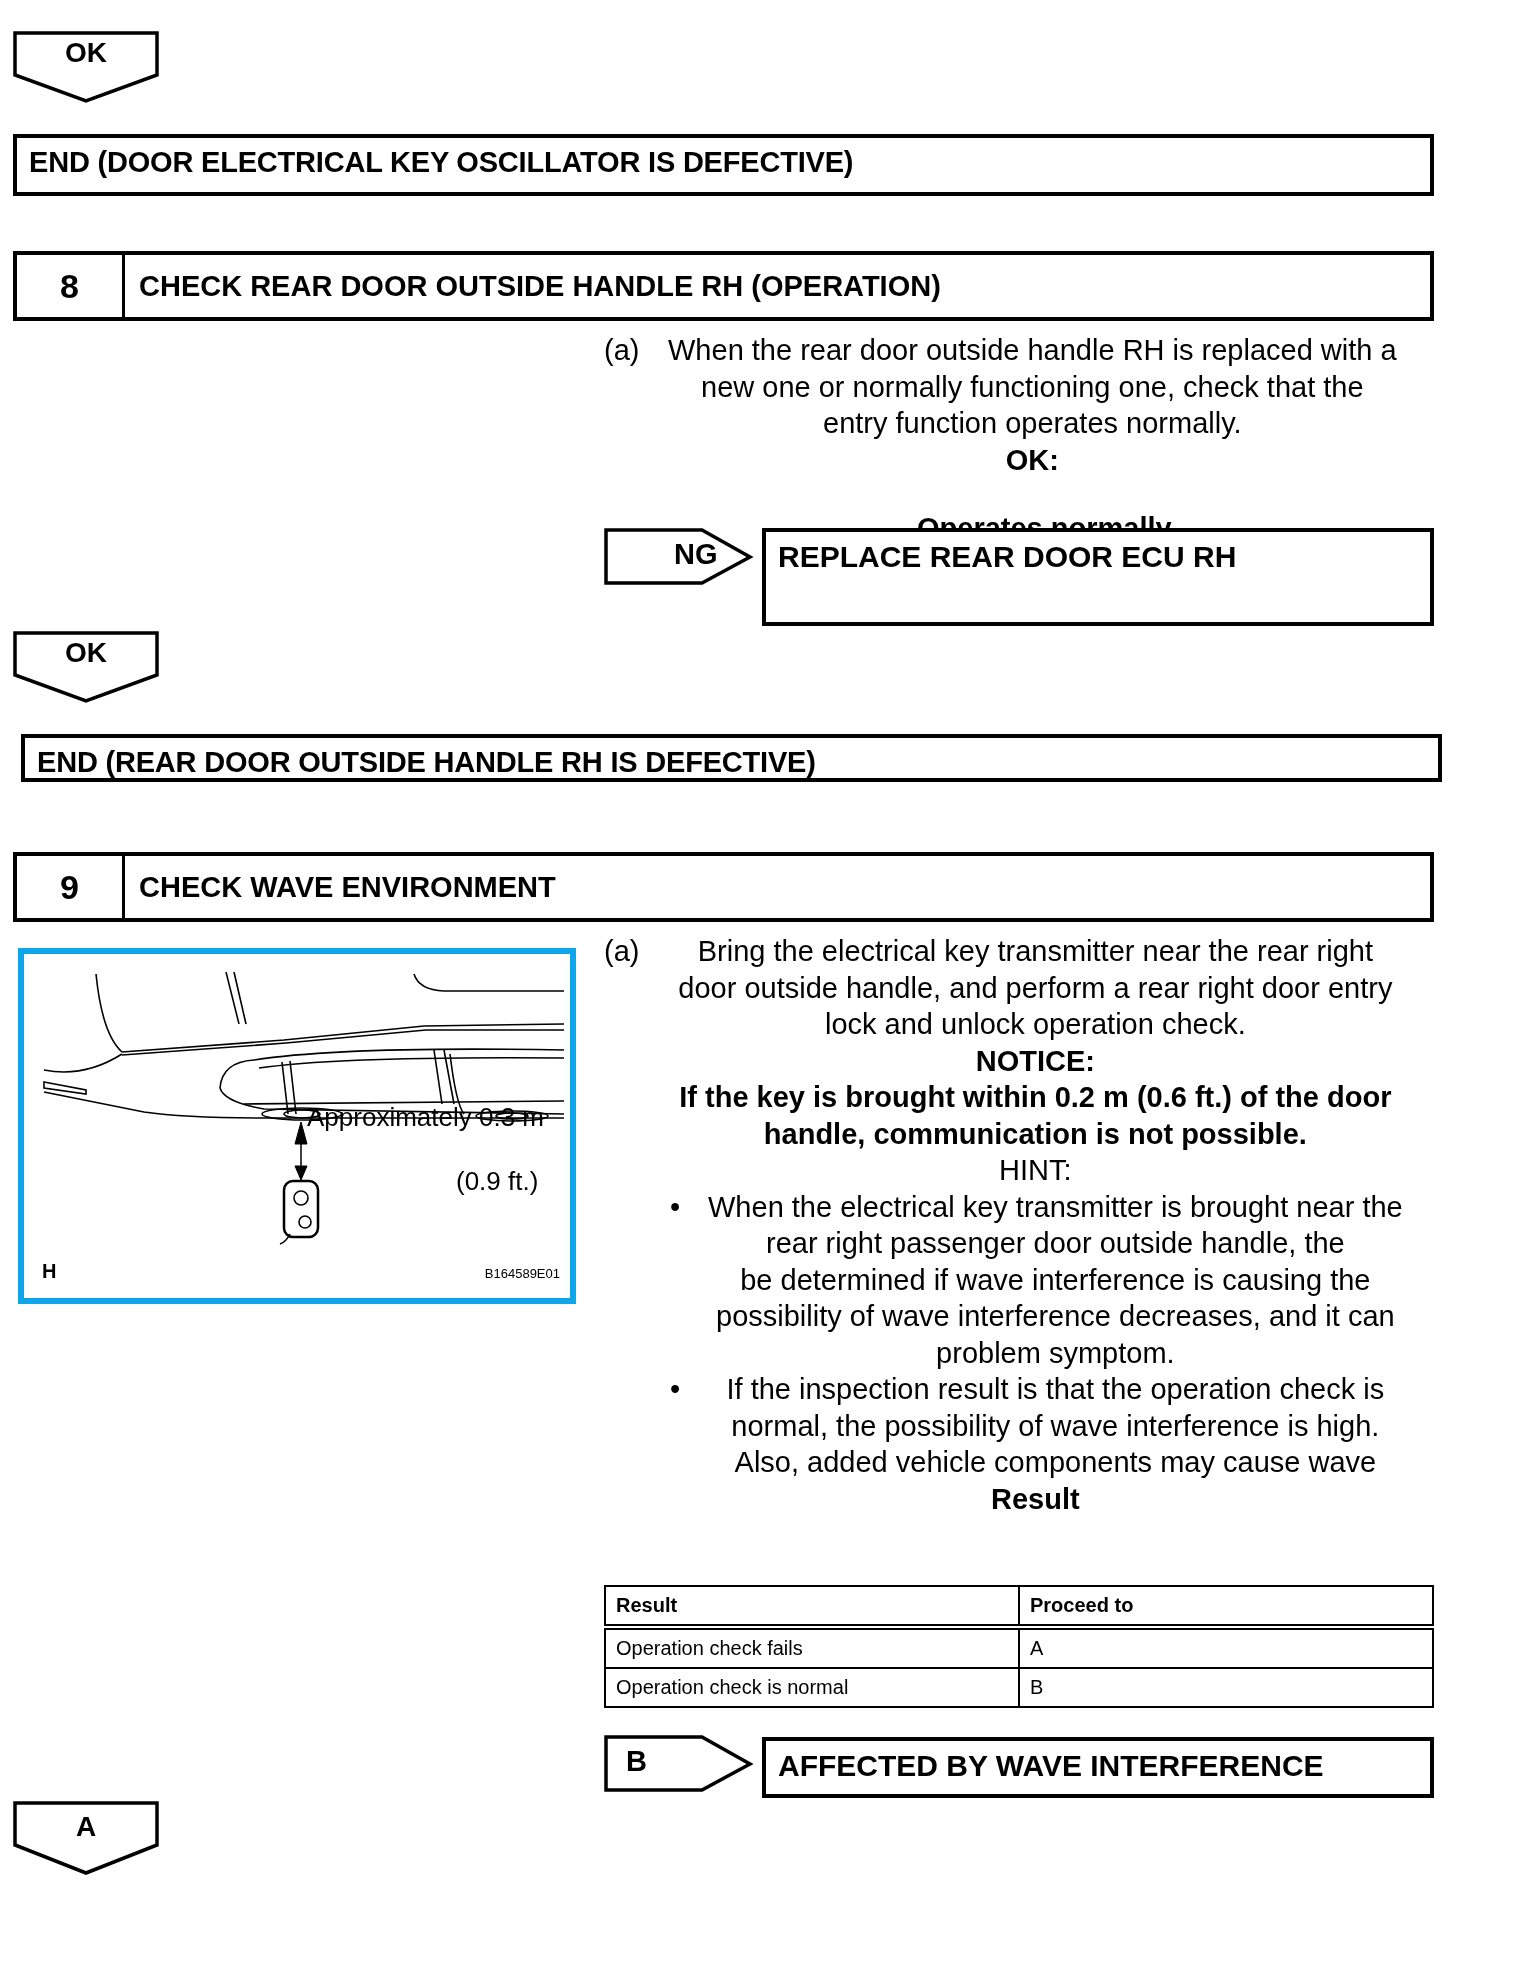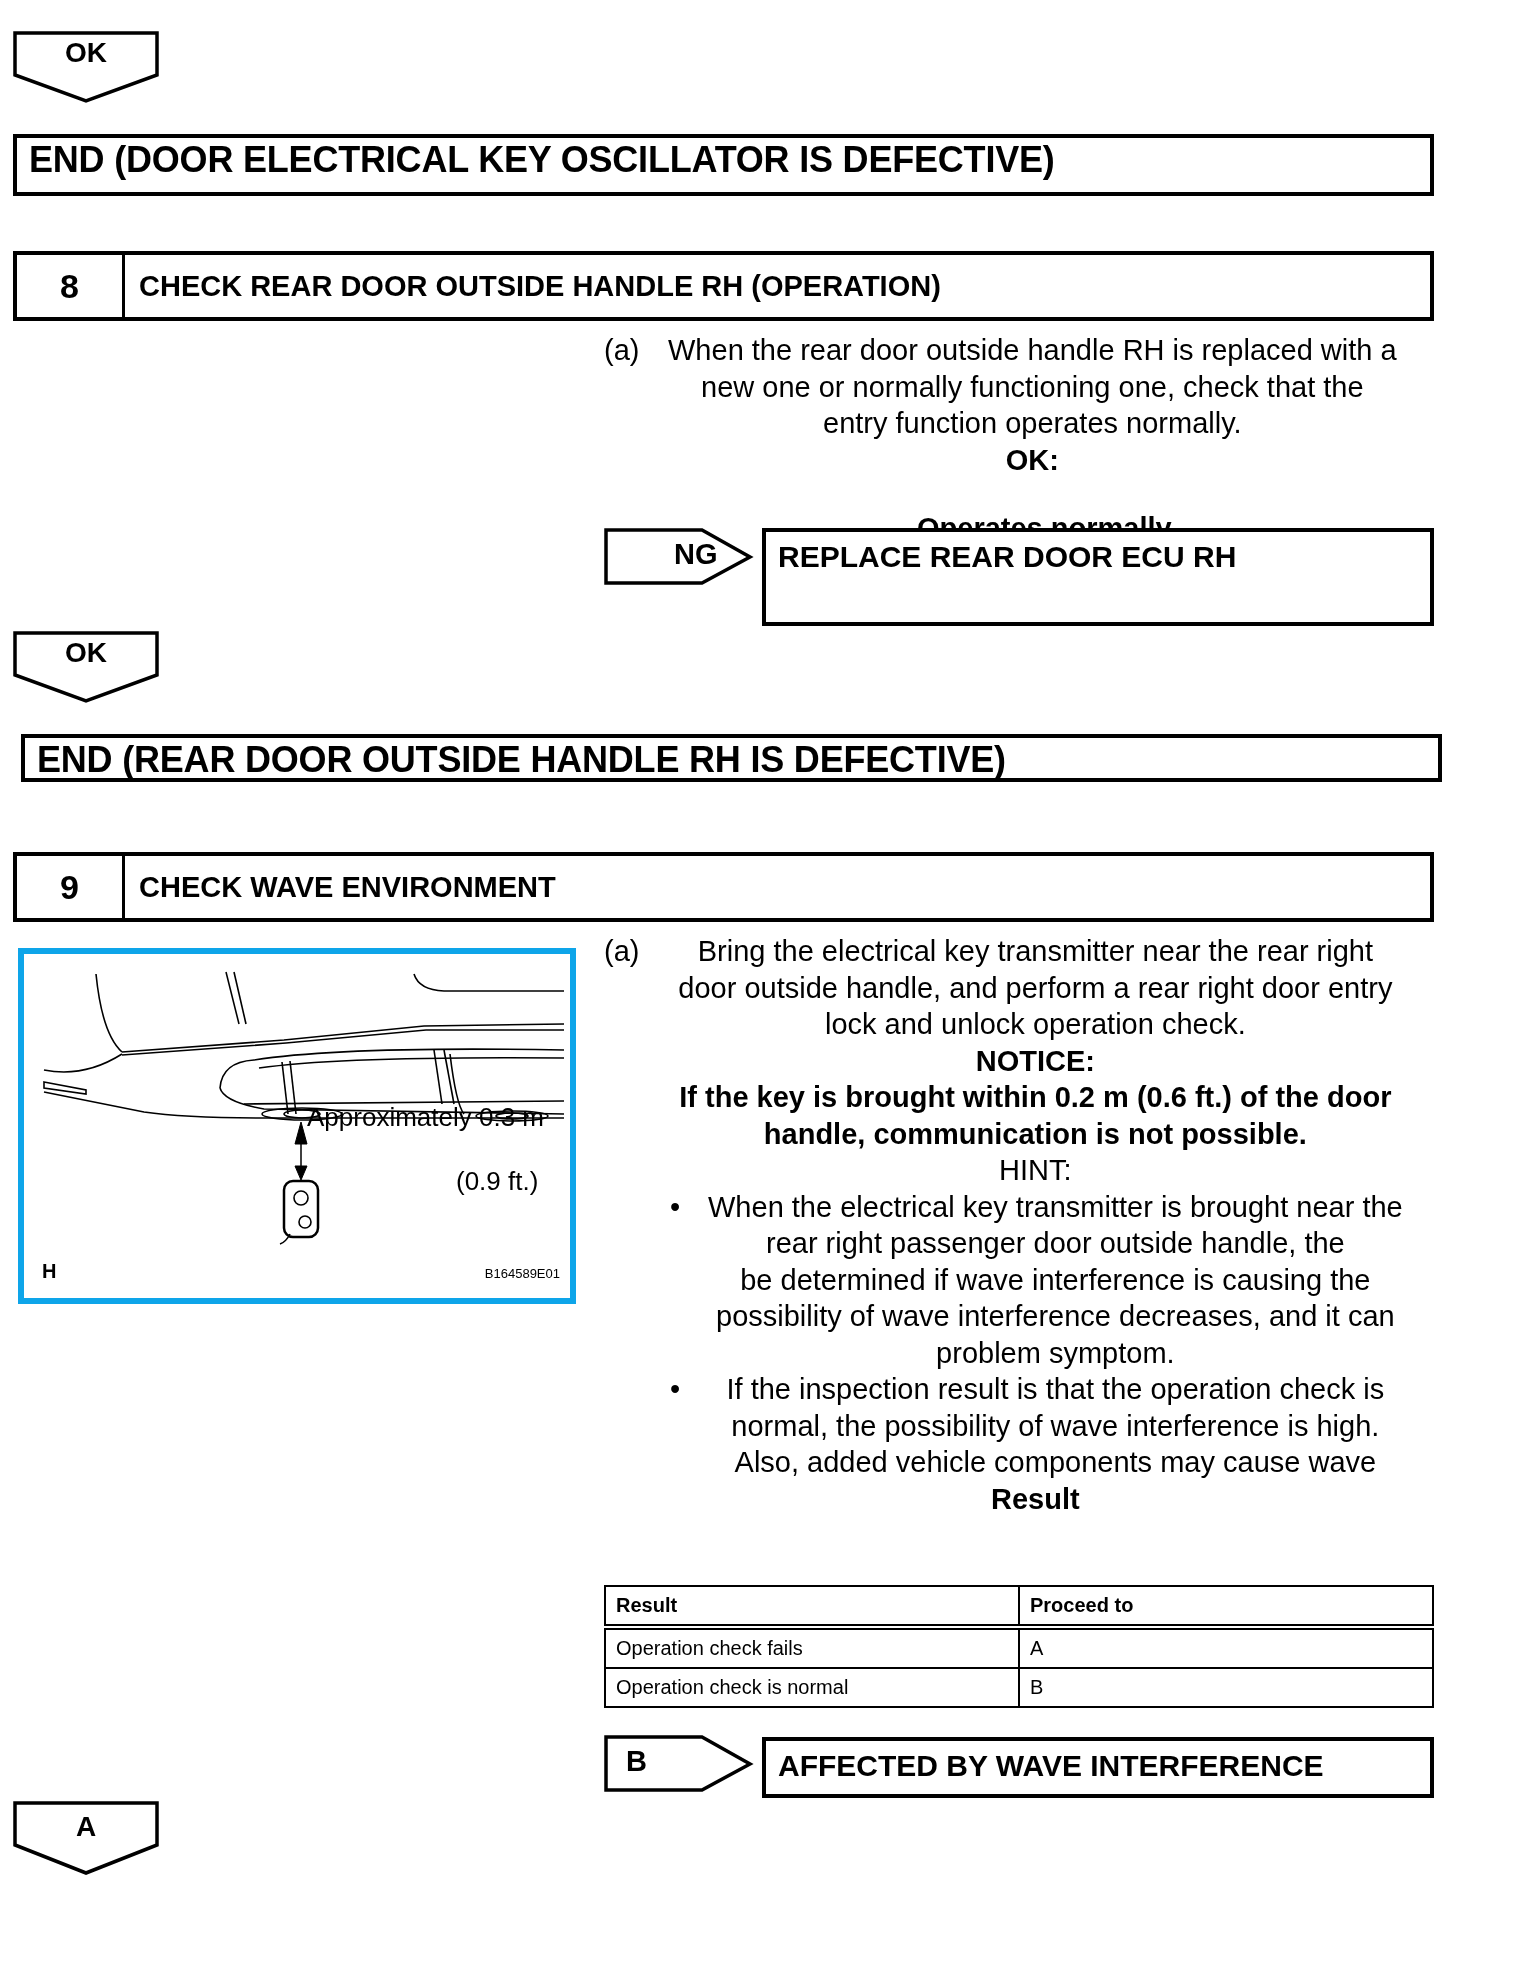--- a/index.html
+++ b/index.html
@@ -1,21 +1,21 @@
 <!DOCTYPE html>
 <html><head>
 <meta charset="utf-8">
 <style>
   html, body { margin: 0; padding: 0; background: #ffffff; }
   body { width: 1520px; height: 1966px; position: relative; overflow: hidden;
          font-family: "Liberation Sans", sans-serif; color: #000; }
   .abs { position: absolute; }
   .box { position: absolute; border: 4px solid #000; box-sizing: border-box; background: #fff; }
   .bold { font-weight: bold; }
-  .end-text { position: absolute; left: 12px; top: 1px; font-size: 36px; font-weight: bold; letter-spacing: -0.2px; white-space: nowrap; }
+  .end-text { position: absolute; left: 12px; top: 8px; font-size: 29px; font-weight: bold; letter-spacing: -0.2px; white-space: nowrap; }
   .hdr-num { position: absolute; left: 0; top: 0; width: 108px; height: 100%; border-right: 3px solid #000; box-sizing: border-box;
              font-size: 34px; font-weight: bold; display: flex; align-items: center; justify-content: center; }
   .hdr-title { position: absolute; left: 122px; top: 0; height: 100%; display: flex; align-items: center;
                font-size: 29px; font-weight: bold; white-space: nowrap; }
   .para { position: absolute; font-size: 29px; line-height: 36.5px; text-align: center; }
   .label-a { position: absolute; font-size: 29px; }
   .line { white-space: nowrap; }
   .bullet-row { position: relative; padding-left: 40px; }
   .bullet-row .dot { position: absolute; left: 2px; top: 0; }
   table.res { position: absolute; border-collapse: collapse; font-size: 20px; }

